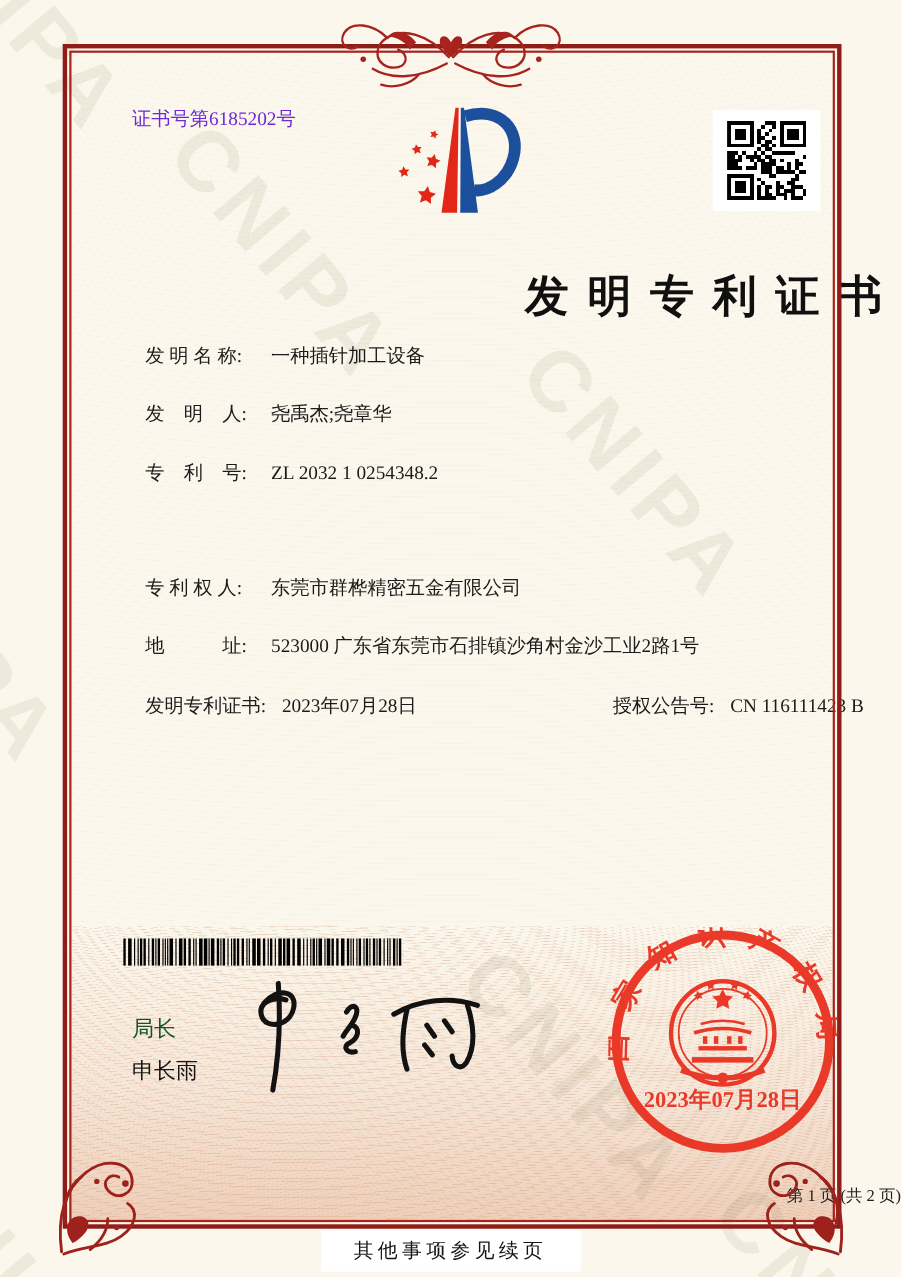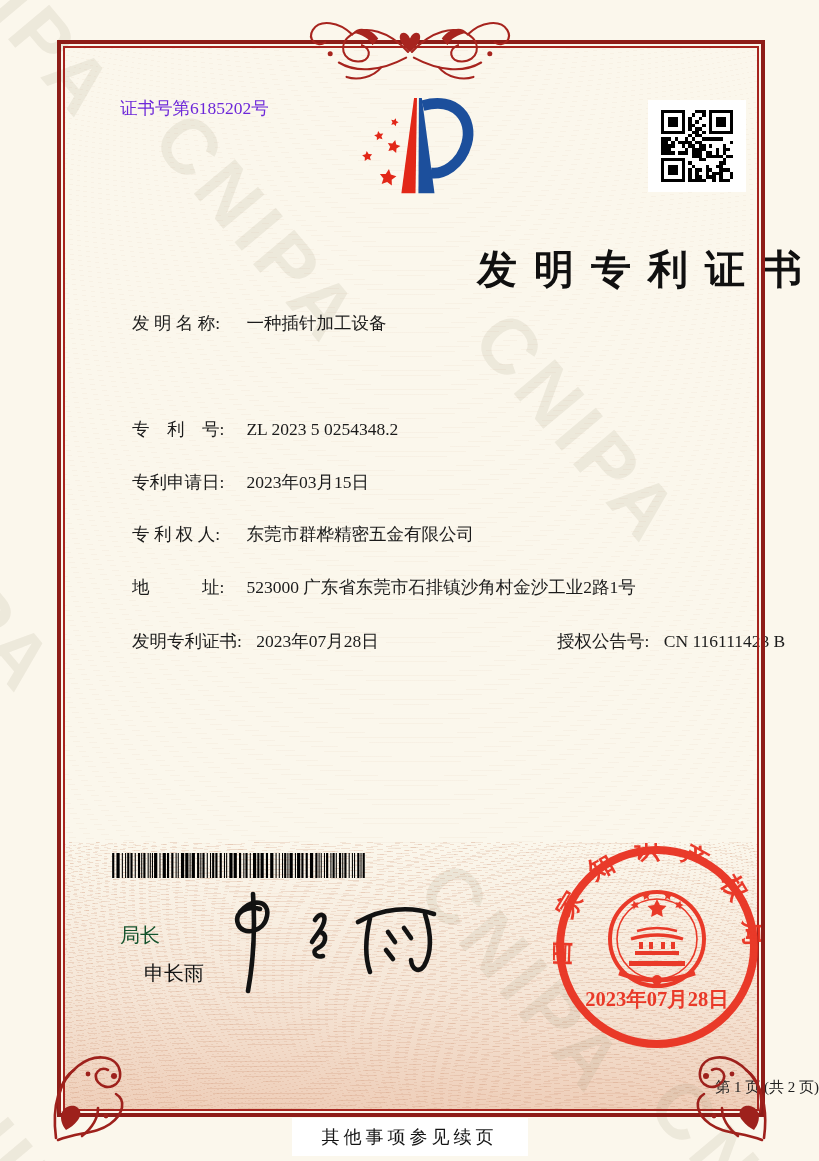--- a/index.html
+++ b/index.html
@@ -49,21 +49,21 @@
   
   .paras{position:absolute;left:100px;top:674px;width:650px;z-index:2;
          font-size:16.5px;line-height:1.88;color:#181818;font-style:italic;}
   .paras p{margin:0 0 8px 0;text-indent:2em;letter-spacing:0.5px;}
 
   
   .barcode{position:absolute;left:110px;top:853px;width:258px;height:25px;z-index:2;}
   .sig-title{position:absolute;left:120px;top:922px;font-family:"Liberation Sans", sans-serif;
              font-size:20px;color:#14532d;z-index:2;}
   .sig-name{position:absolute;left:120px;top:960px;font-family:"Liberation Sans", sans-serif;
-            font-size:20px;color:#151515;z-index:2;margin-left:24px;}
+            font-size:20px;color:#151515;z-index:2;}
   .sig-hand{position:absolute;left:212px;top:888px;width:238px;height:108px;z-index:2;}
   .seal{position:absolute;left:553px;top:843px;width:208px;height:208px;z-index:5;opacity:0.95;}
   .page-info{position:absolute;left:0;top:1078px;width:100%;text-align:right;
              font-size:15px;color:#222;z-index:2;}
   .note-box{position:absolute;left:50%;transform:translateX(-50%);top:1118px;
             background:#ffffff;padding:7px 30px;font-size:18px;letter-spacing:4px;
             color:#141414;z-index:4;white-space:nowrap;}
 </style>
 </head>
 <body>
@@ -292,27 +292,27 @@
         <rect x="2" y="16" width="3" height="3" fill="#000"></rect>
       </svg>
   </div>
 
   <div class="title">发明专利证书</div>
 
   <div class="field" style="top:311px">
     <span class="lbl">发 明 名 称:</span>
     <span class="val">一种插针加工设备</span>
   </div>
+  <div class="field" style="top:364px">
+    <span class="lbl">发　明　人:</span>
+    <span class="val">尧禹杰;尧章华</span>
+  </div>
   <div class="field" style="top:417px">
     <span class="lbl">专　利　号:</span>
-    <span class="val">ZL 2023 5 0254348.2</span>
-  </div>
-  <div class="field" style="top:470px">
-    <span class="lbl">专利申请日:</span>
-    <span class="val">2023年03月15日</span>
+    <span class="val">ZL 2032 1 0254348.2</span>
   </div>
   <div class="field" style="top:522px">
     <span class="lbl">专 利 权 人:</span>
     <span class="val">东莞市群桦精密五金有限公司</span>
   </div>
   <div class="field" style="top:575px">
     <span class="lbl">地　　　址:</span>
     <span class="val">523000 广东省东莞市石排镇沙角村金沙工业2路1号</span>
   </div>
   <div class="field" style="top:629px">

